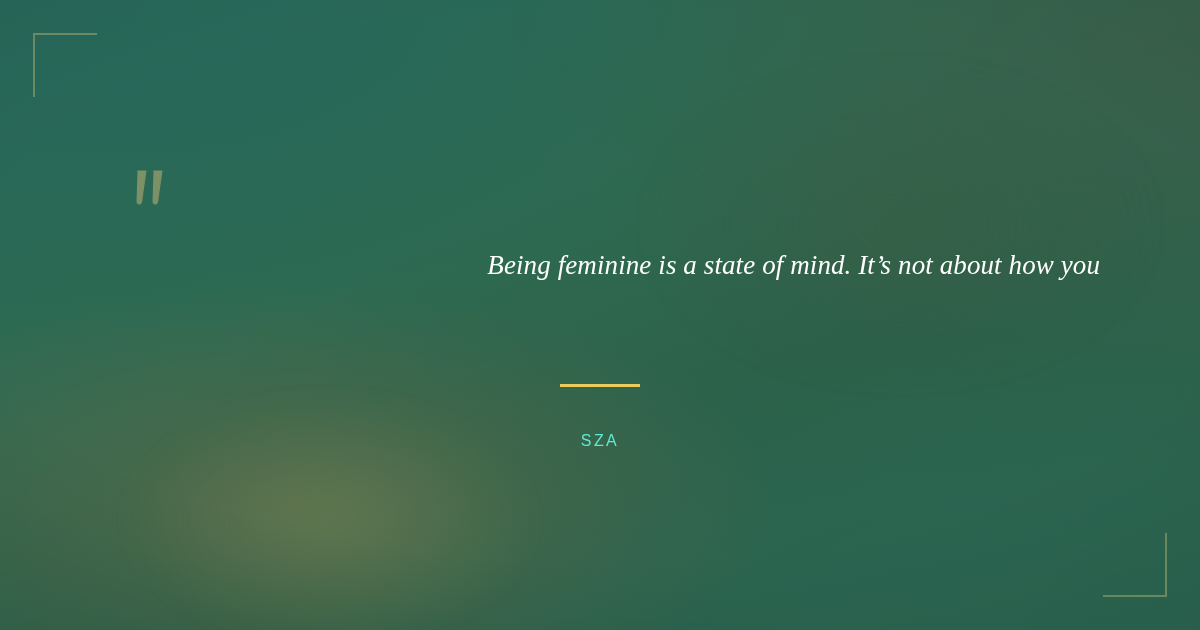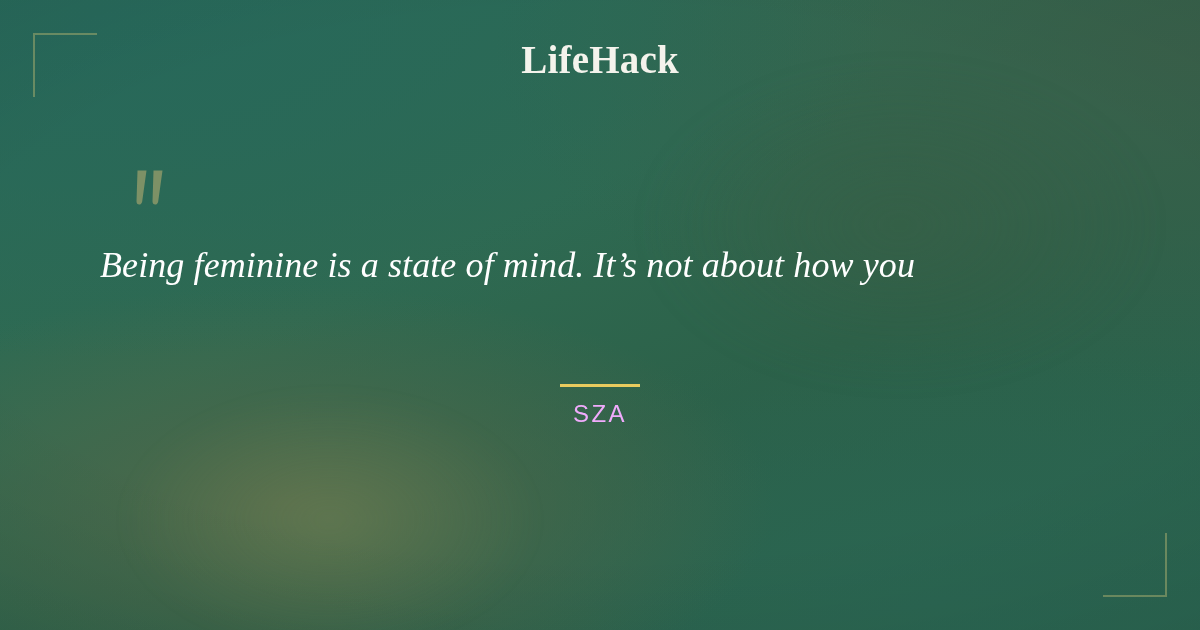--- a/index.html
+++ b/index.html
@@ -100,67 +100,64 @@
   
   .quote-block {
     position: absolute;
     left: 100px;
     right: 100px;
     top: 238px;
   }
   .quote-text {
     font-family: "Liberation Serif", "DejaVu Serif", serif;
     font-style: italic;
-    font-size: 36px;
+    font-size: 27px;
     line-height: 54px;
     color: #ffffff;
-    text-align: left;
+    text-align: right;
     margin: 0;
     letter-spacing: 0.1px;
   }
 
   
   .divider {
     position: absolute;
     left: 50%;
     top: 384px;
     width: 80px;
     margin-left: -40px;
     height: 3px;
     background: #e9cb5e;
   }
   .attribution {
     position: absolute;
     left: 0;
     right: 0;
-    top: 400px;
+    top: 432px;
     text-align: center;
     font-family: "Liberation Sans", sans-serif;
-    font-size: 24px;
+    font-size: 16px;
     font-weight: 400;
     letter-spacing: 2.4px;
-    color: #f0abfc;
+    color: #5eead4;
   }
 </style>
 </head>
 <body>
 
 <div class="canvas">
 
   <div class="bg-base"></div>
   <div class="bg-warm2"></div>
   <div class="bg-warm"></div>
   <div class="bg-vignette"></div>
 
   <div class="corner corner-tl"></div>
   <div class="corner corner-br"></div>
 
-  <div class="brand">
-    <span>LifeHack</span>
-  </div>
 
   <div class="quote-mark">
     <svg width="40" height="48" viewBox="0 0 40 48" xmlns="http://www.w3.org/2000/svg" aria-hidden="true">
       <path d="M4.5 2.5 L13.5 2.5 L9.2 33.5 C8.9 35.6 7.6 36.6 6.2 36.6 C4.6 36.6 3.4 35.3 3.5 33.3 Z" fill="#7d9166"></path>
       <path d="M20.5 2.5 L29.5 2.5 L25.2 33.5 C24.9 35.6 23.6 36.6 22.2 36.6 C20.6 36.6 19.4 35.3 19.5 33.3 Z" fill="#7d9166"></path>
     </svg>
   </div>
 
   <div class="quote-block">
     <p class="quote-text">Being feminine is a state of mind. It’s not about how you</p>

